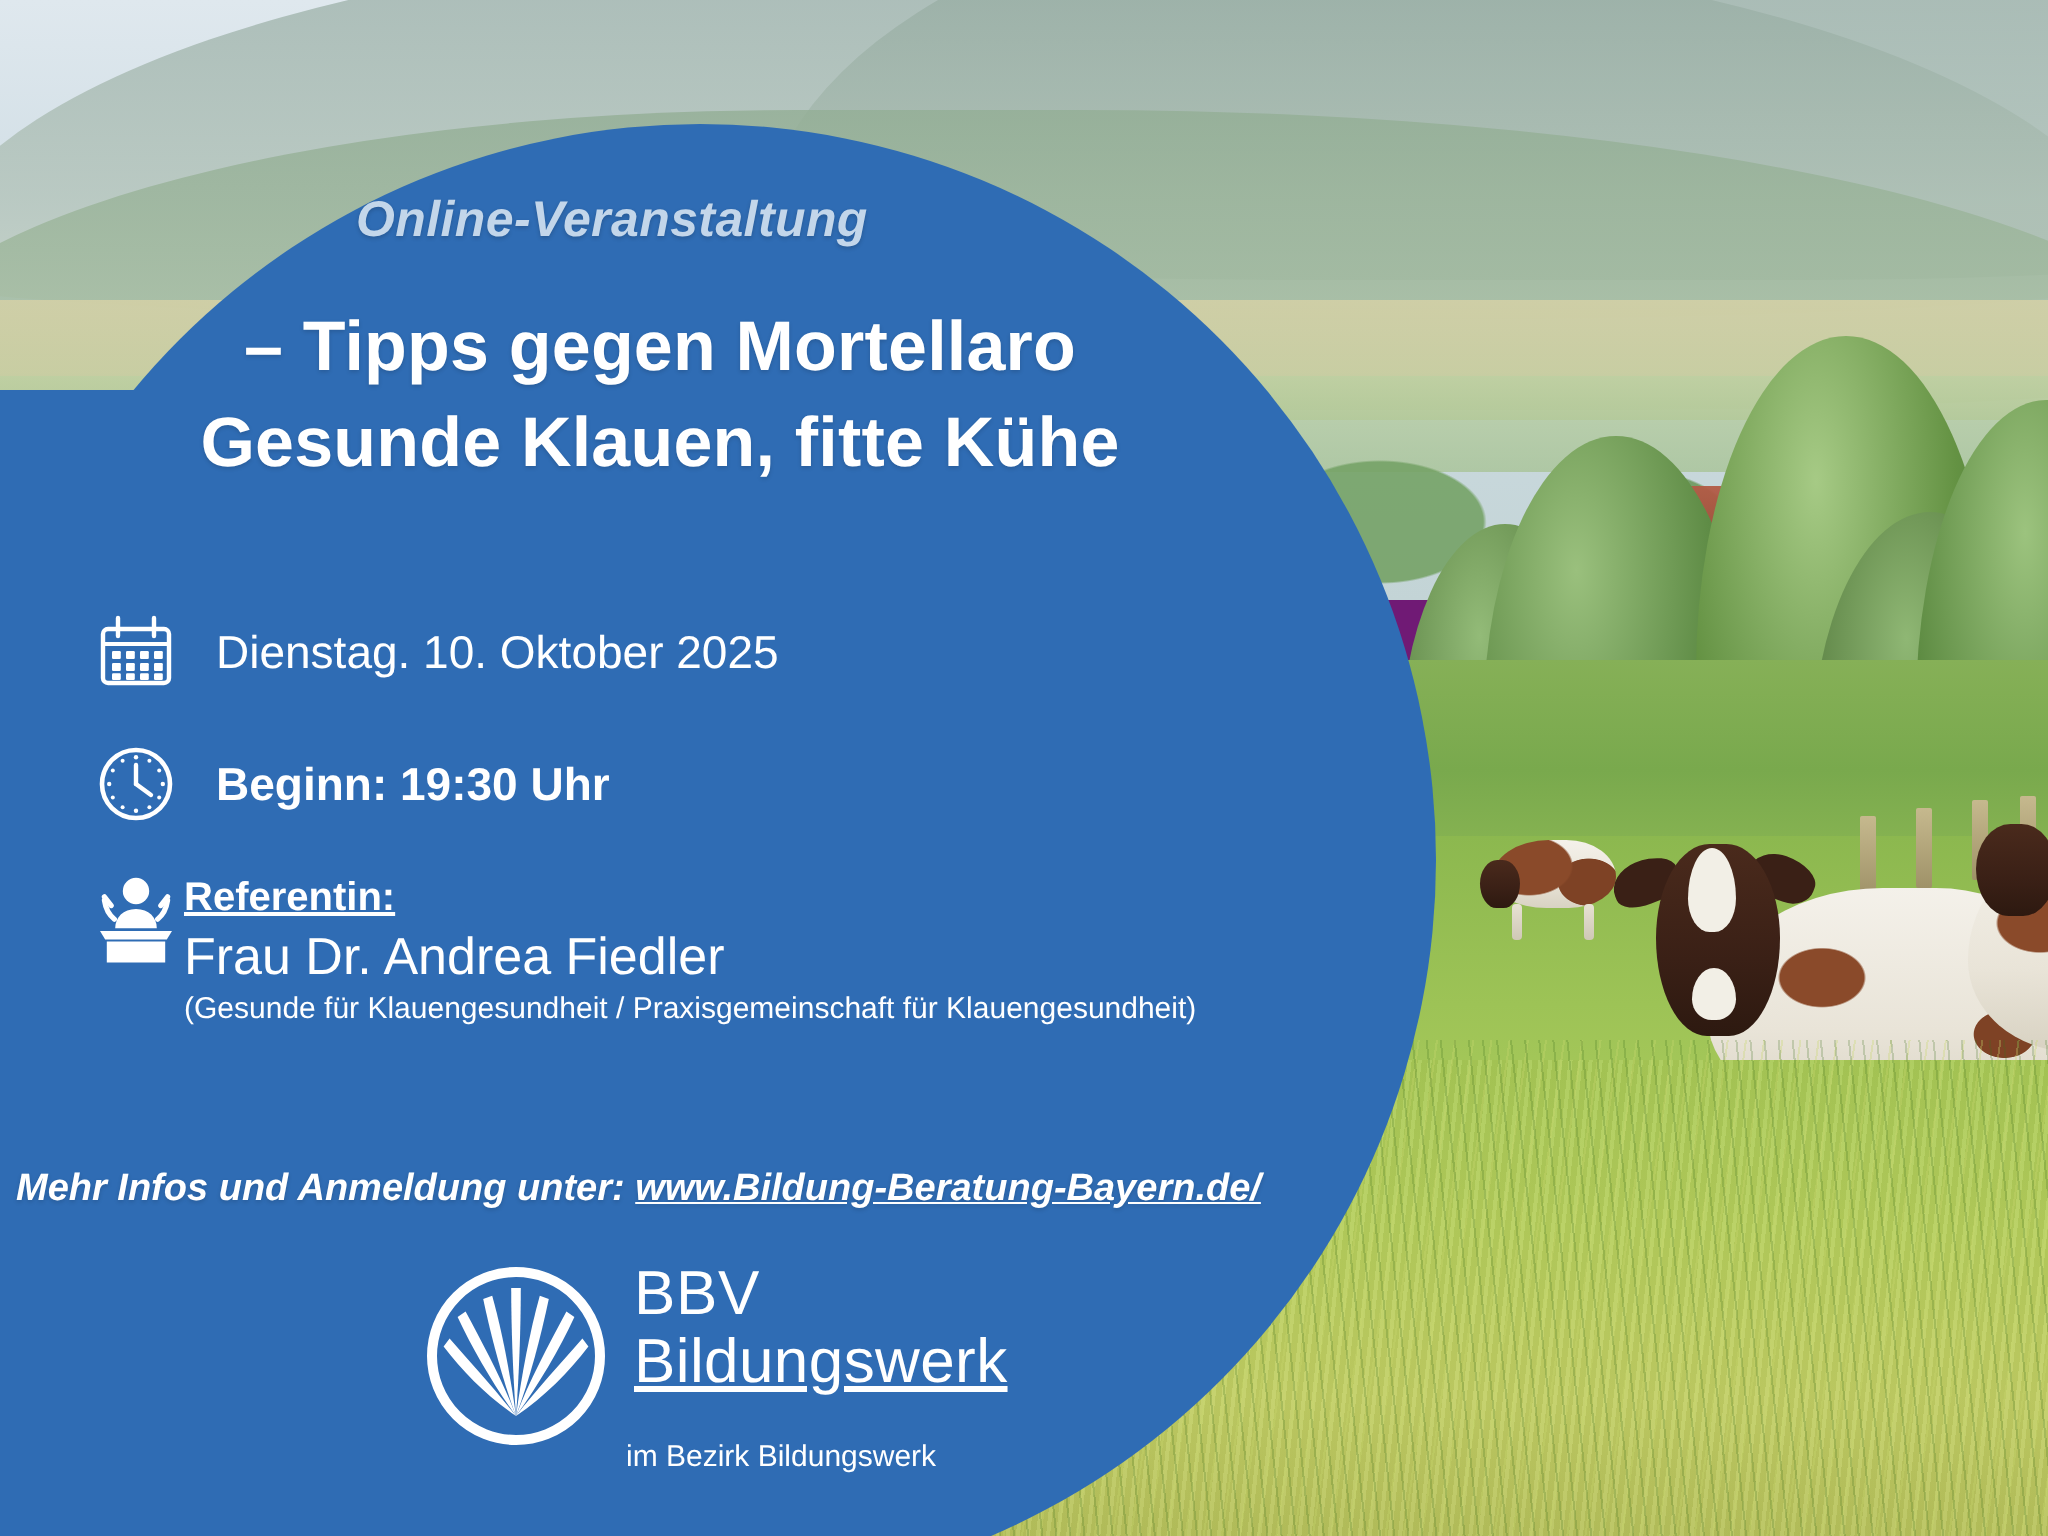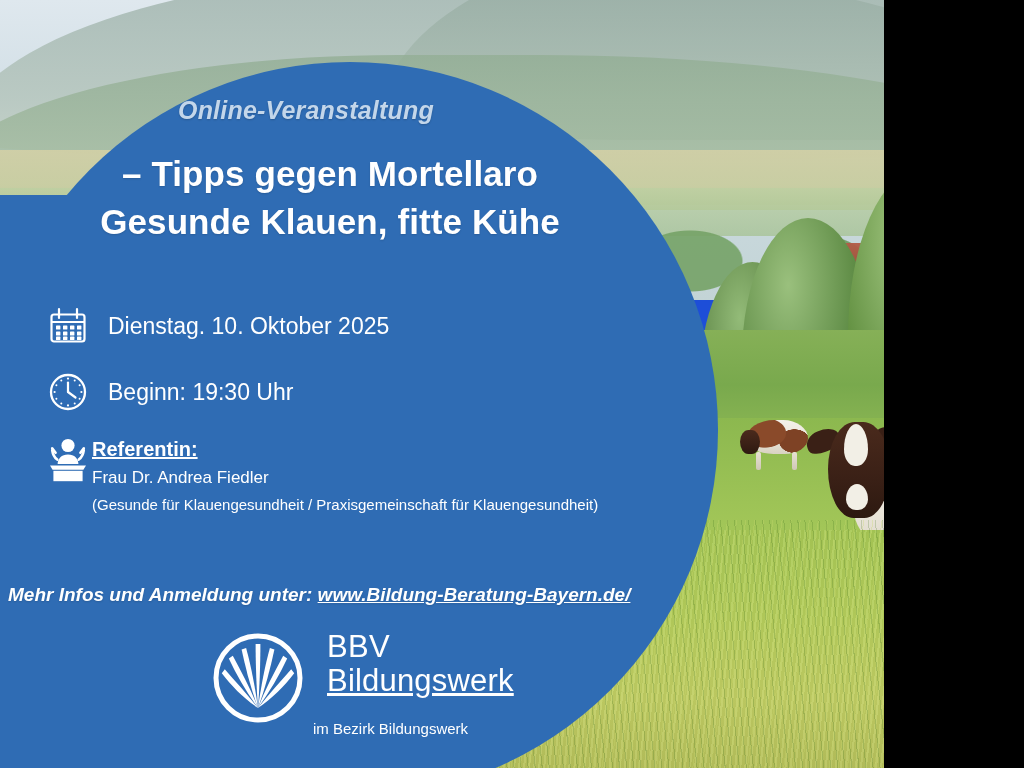--- a/index.html
+++ b/index.html
@@ -2,25 +2,25 @@
 <html><head>
 <meta charset="utf-8">
 <style>
   html, body {
     margin: 0;
     padding: 0;
     background: #000;
   }
   #poster {
     position: relative;
-    width: 884px;
+    width: 1024px;
     height: 768px;
     overflow: hidden;
     font-family: "Liberation Sans", sans-serif;
-    background: #1d4ed8;
+    background: #701a75;
   }
 
   
   .bg { position: absolute; inset: 0; overflow: hidden; }
 
   .sky {
     position: absolute; left: 0; top: 0; width: 1024px; height: 300px;
     background: linear-gradient(#dfe8ee 0%, #cfdde4 40%, #c3d4d6 100%);
   }
   .hill-far {
@@ -179,46 +179,46 @@
   }
 
   .info-row { position: absolute; display: flex; align-items: center; }
   .icon-box {
     width: 48px; height: 48px; flex: 0 0 48px;
     display: flex; align-items: center; justify-content: center;
   }
   .info-text { color: #ffffff; font-size: 23px; margin-left: 16px; }
 
   .row-date  { left: 44px; top: 302px; }
-  .row-time  { left: 44px; top: 368px; }
+  .row-time  { left: 44px; top: 368px; font-weight: bold; }
 
   .row-speaker { left: 44px; top: 436px; align-items: flex-start; }
   .speaker-block { color: #ffffff; }
   .speaker-label {
     font-size: 20px; font-weight: bold; text-decoration: underline;
     display: block; line-height: 26px;
   }
-  .speaker-name { font-size: 17px; display: block; line-height: 32px; }
+  .speaker-name { font-size: 26px; display: block; line-height: 32px; }
   .speaker-org { font-size: 15px; display: block; line-height: 22px; }
 
   .signup {
     position: absolute; left: 8px; top: 584px;
     font-size: 19px; font-weight: bold; font-style: italic; color: #ffffff;
     text-shadow: 0 1px 2px rgba(0,0,0,.15);
   }
   .signup a, .signup .url {
     color: #ffffff; text-decoration: underline;
   }
 
   .logo {
     position: absolute; left: 210px; top: 630px;
     display: flex; align-items: flex-start;
   }
   .logo-mark { width: 96px; height: 96px; flex: 0 0 96px; }
-  .logo-text { margin-left: 21px; color: #ffffff; }
+  .logo-text { margin-left: 11px; color: #ffffff; }
   .logo-l1 { font-size: 31px; line-height: 33px; letter-spacing: .3px; }
   .logo-l2 { font-size: 31px; line-height: 35px; letter-spacing: .2px; text-decoration: underline; }
   .logo-l3 { font-size: 15px; line-height: 26px; margin-left: 96px; margin-top: 2px; }
 </style>
 </head>
 <body>
 
 <div id="poster">
 
   <div class="bg">

